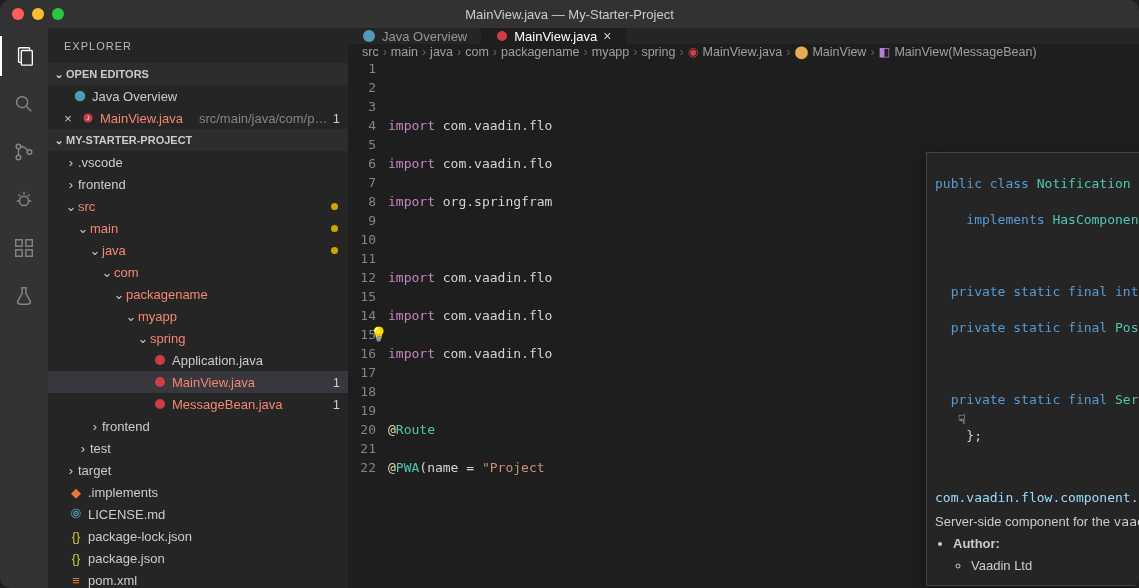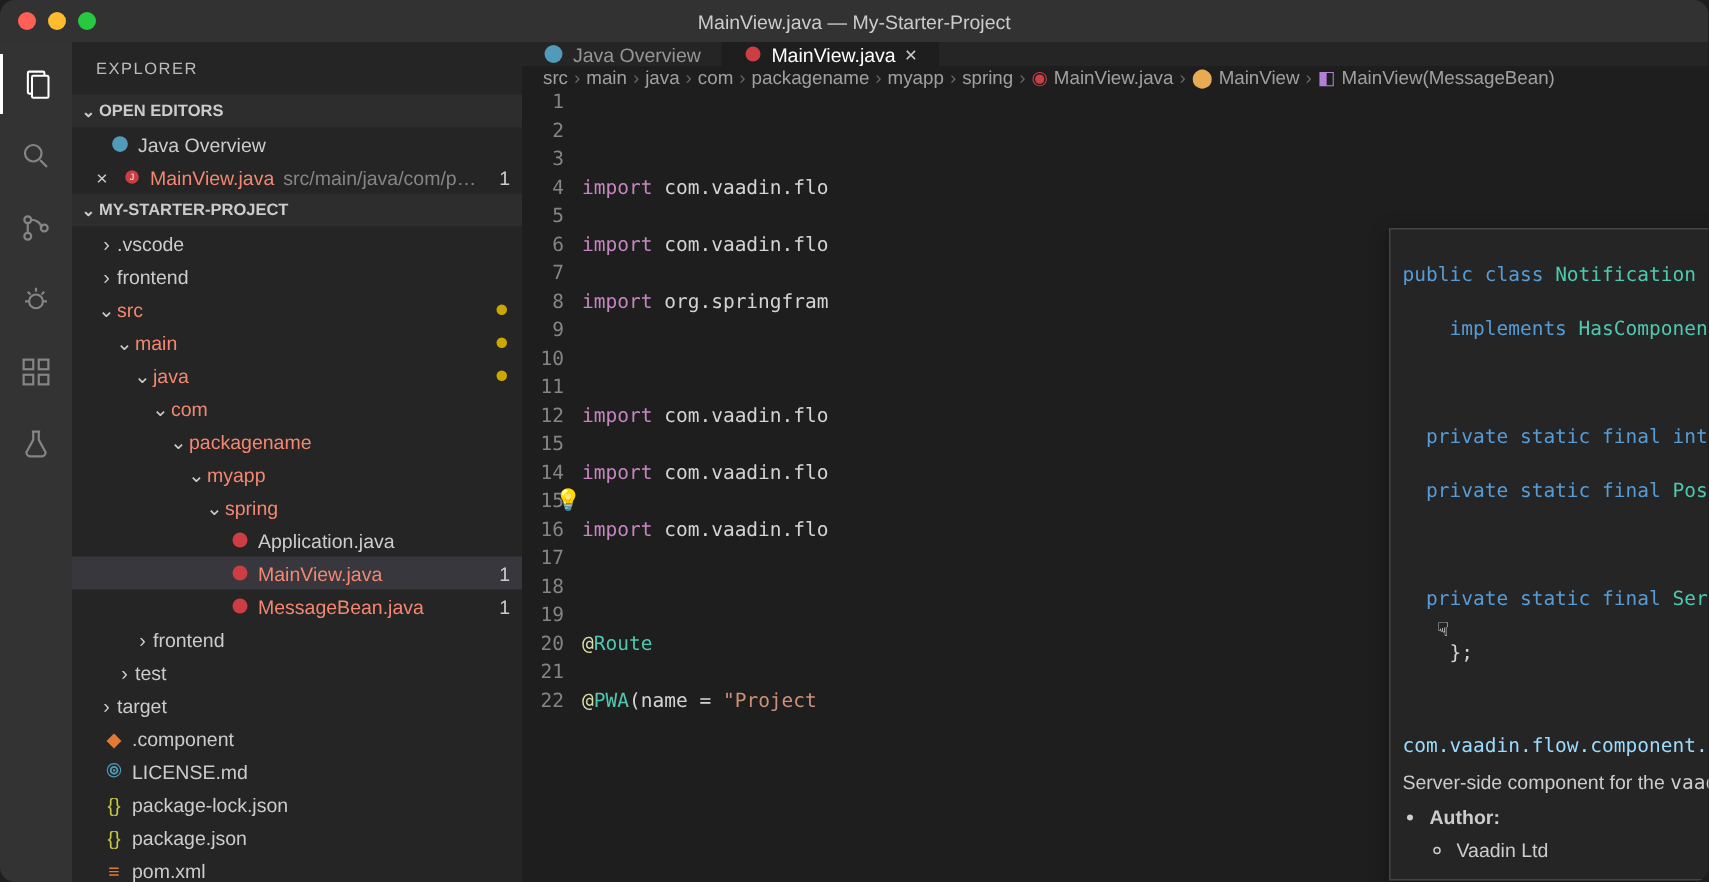--- a/index.html
+++ b/index.html
@@ -125,21 +125,21 @@
       </div>
       <div class="row err" style="padding-left:12px">
         <span class="ic" style="color:#ccc">×</span>
         <span class="ic">
           <svg width="12" height="12" viewBox="0 0 16 16">
               <circle cx="8" cy="8" r="6" fill="#cc3e44"></circle>
               <text x="8" y="11" font-size="8" text-anchor="middle" fill="#fff">J</text>
             </svg>
         </span>
         <span>MainView.java</span>
-        <span class="mute" style="margin-left:6px">src/main/java/com/p…</span>
+        <span class="mute" style="margin-left:16px">src/main/java/com/p…</span>
         <span class="pill">1</span>
       </div>
     </div>
 
     <div class="section-head">
       <span class="chev">⌄</span>
       <span>MY-STARTER-PROJECT</span>
     </div>
 
     <div class="tree">
@@ -215,21 +215,21 @@
       <div class="row" style="padding-left:28px">
           <span class="chev">›</span>
           <span>test</span>
         </div>
       <div class="row" style="padding-left:16px">
           <span class="chev">›</span>
           <span>target</span>
         </div>
       <div class="row" style="padding-left:20px">
           <span class="ic" style="color:#e37933">◆</span>
-          <span>.component</span>
+          <span>.implements</span>
         </div>
       <div class="row" style="padding-left:20px">
           <span class="ic" style="color:#519aba">🞋</span>
           <span>LICENSE.md</span>
         </div>
       <div class="row" style="padding-left:20px">
           <span class="ic" style="color:#cbcb41">{}</span>
           <span>package-lock.json</span>
         </div>
       <div class="row" style="padding-left:20px">

